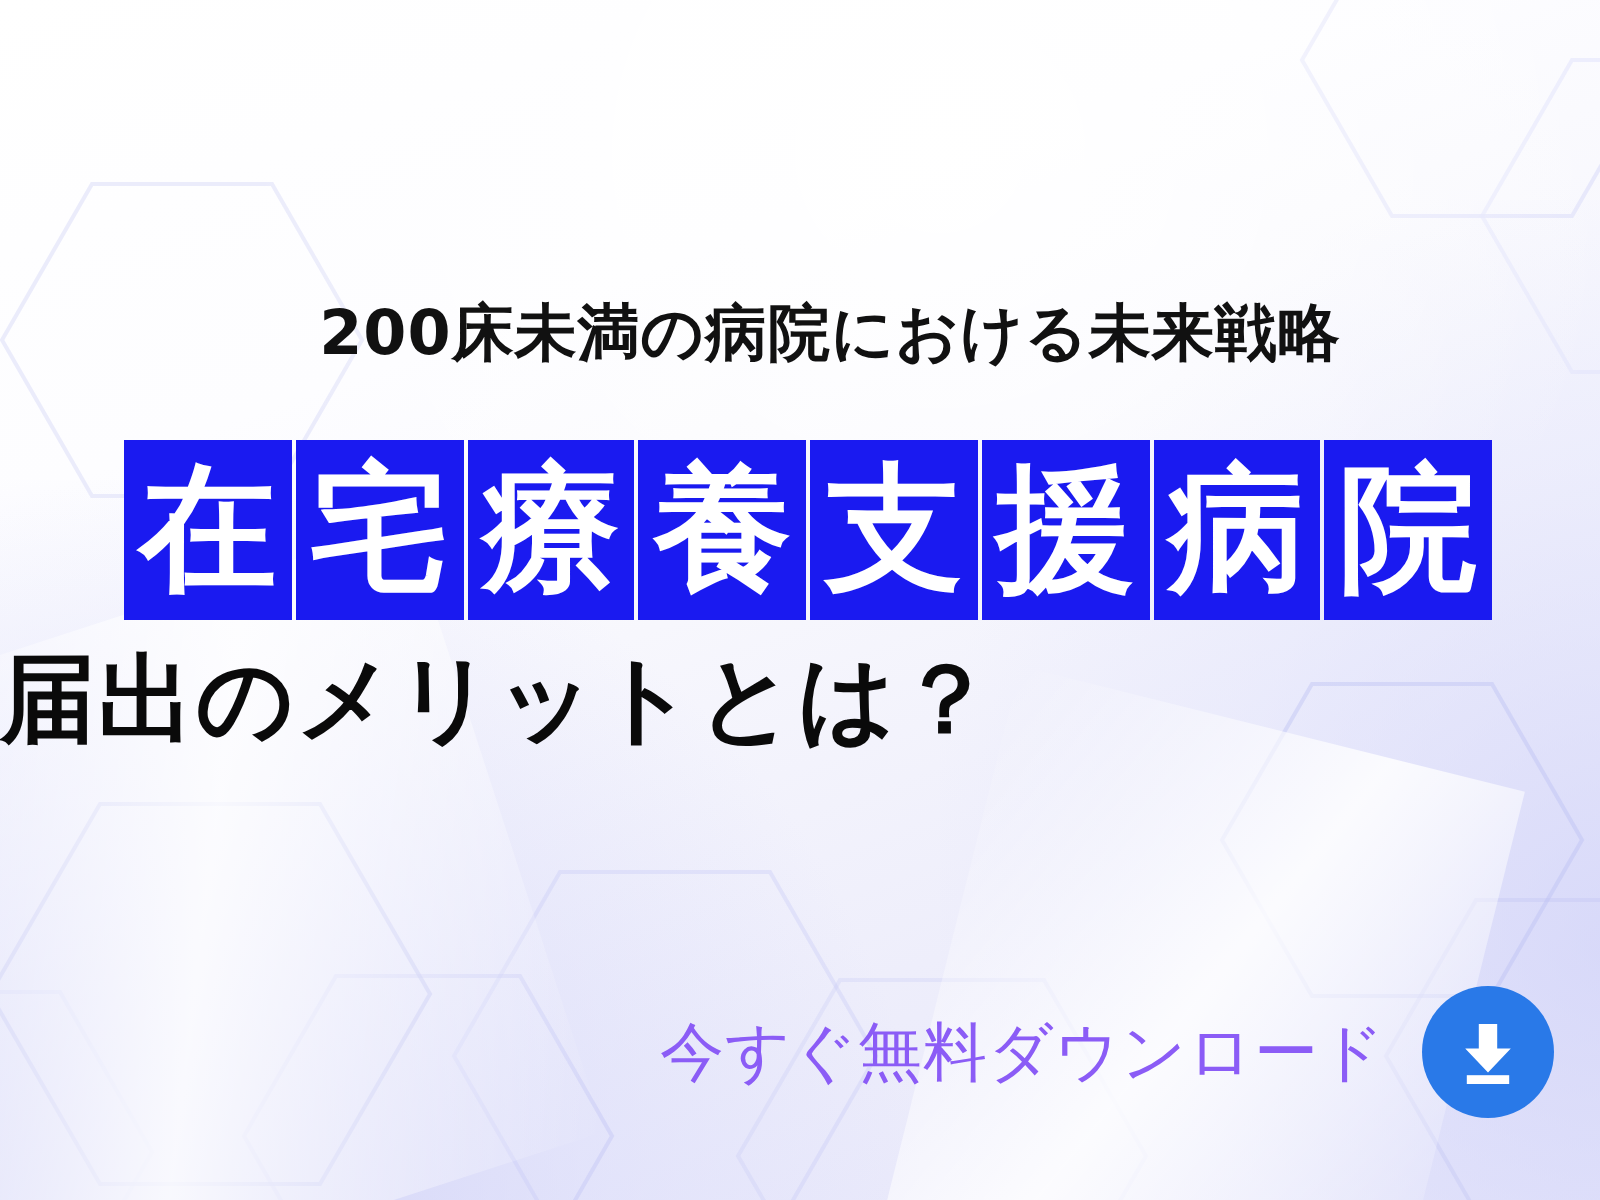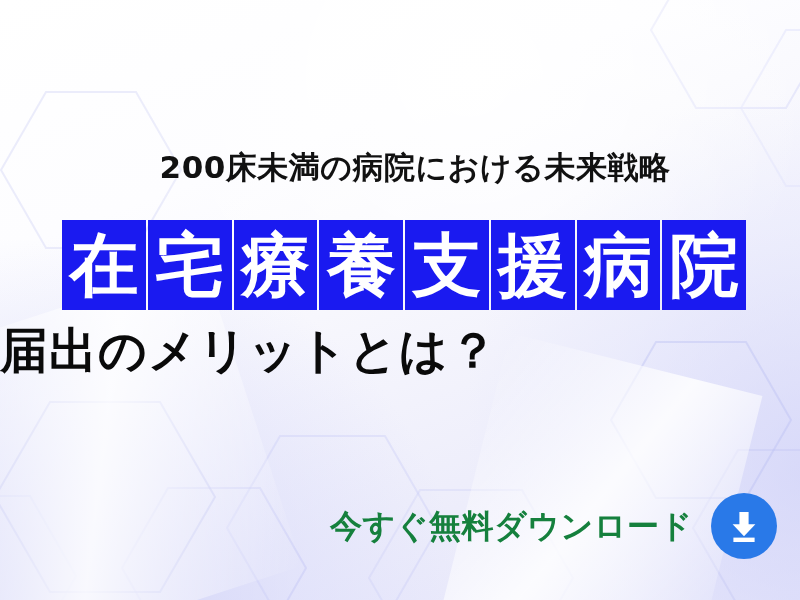--- a/index.html
+++ b/index.html
@@ -144,22 +144,22 @@
     top: 487px;
     width: 436px;
     height: 78px;
     display: flex;
     align-items: center;
     justify-content: flex-start;
     gap: 18px;
   }
   .cta-label {
     font-size: 32px;
-    font-weight: 700;
-    color: #15803d;
+    font-weight: 400;
+    color: #8b5cf6;
     line-height: 1;
     letter-spacing: 0.5px;
     white-space: nowrap;
   }
   .cta-icon {
     width: 66px;
     height: 66px;
     flex: 0 0 66px;
     border-radius: 50%;
     background: #2979e8;

